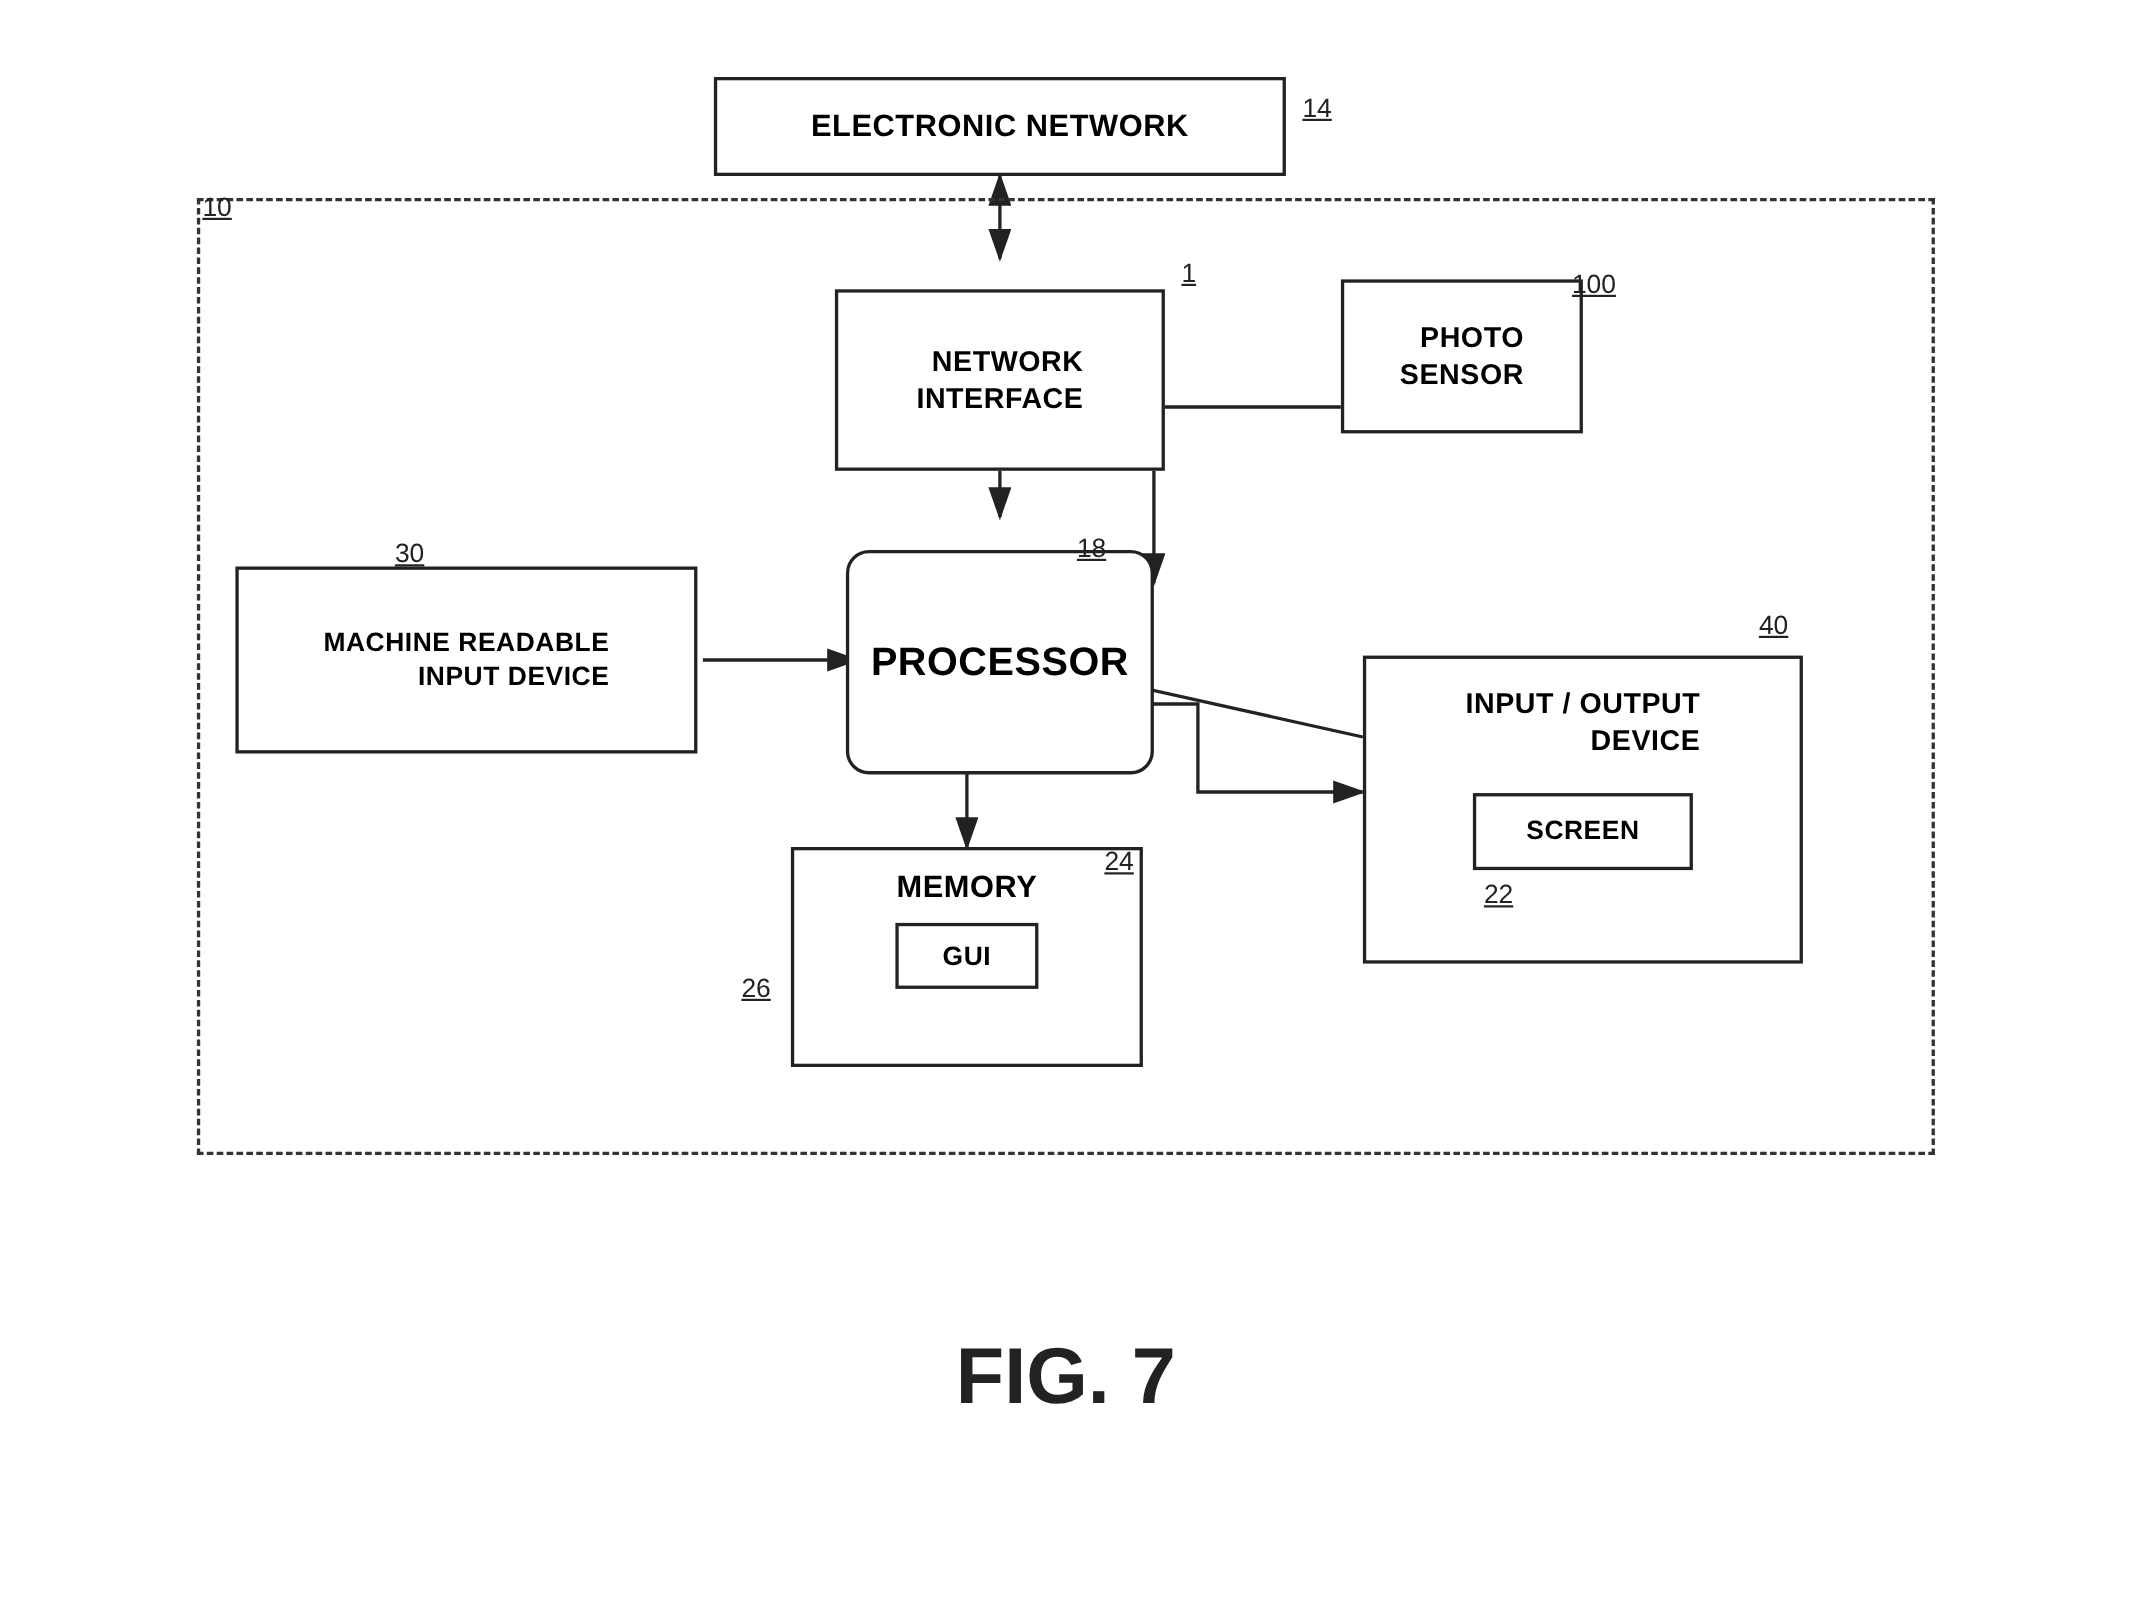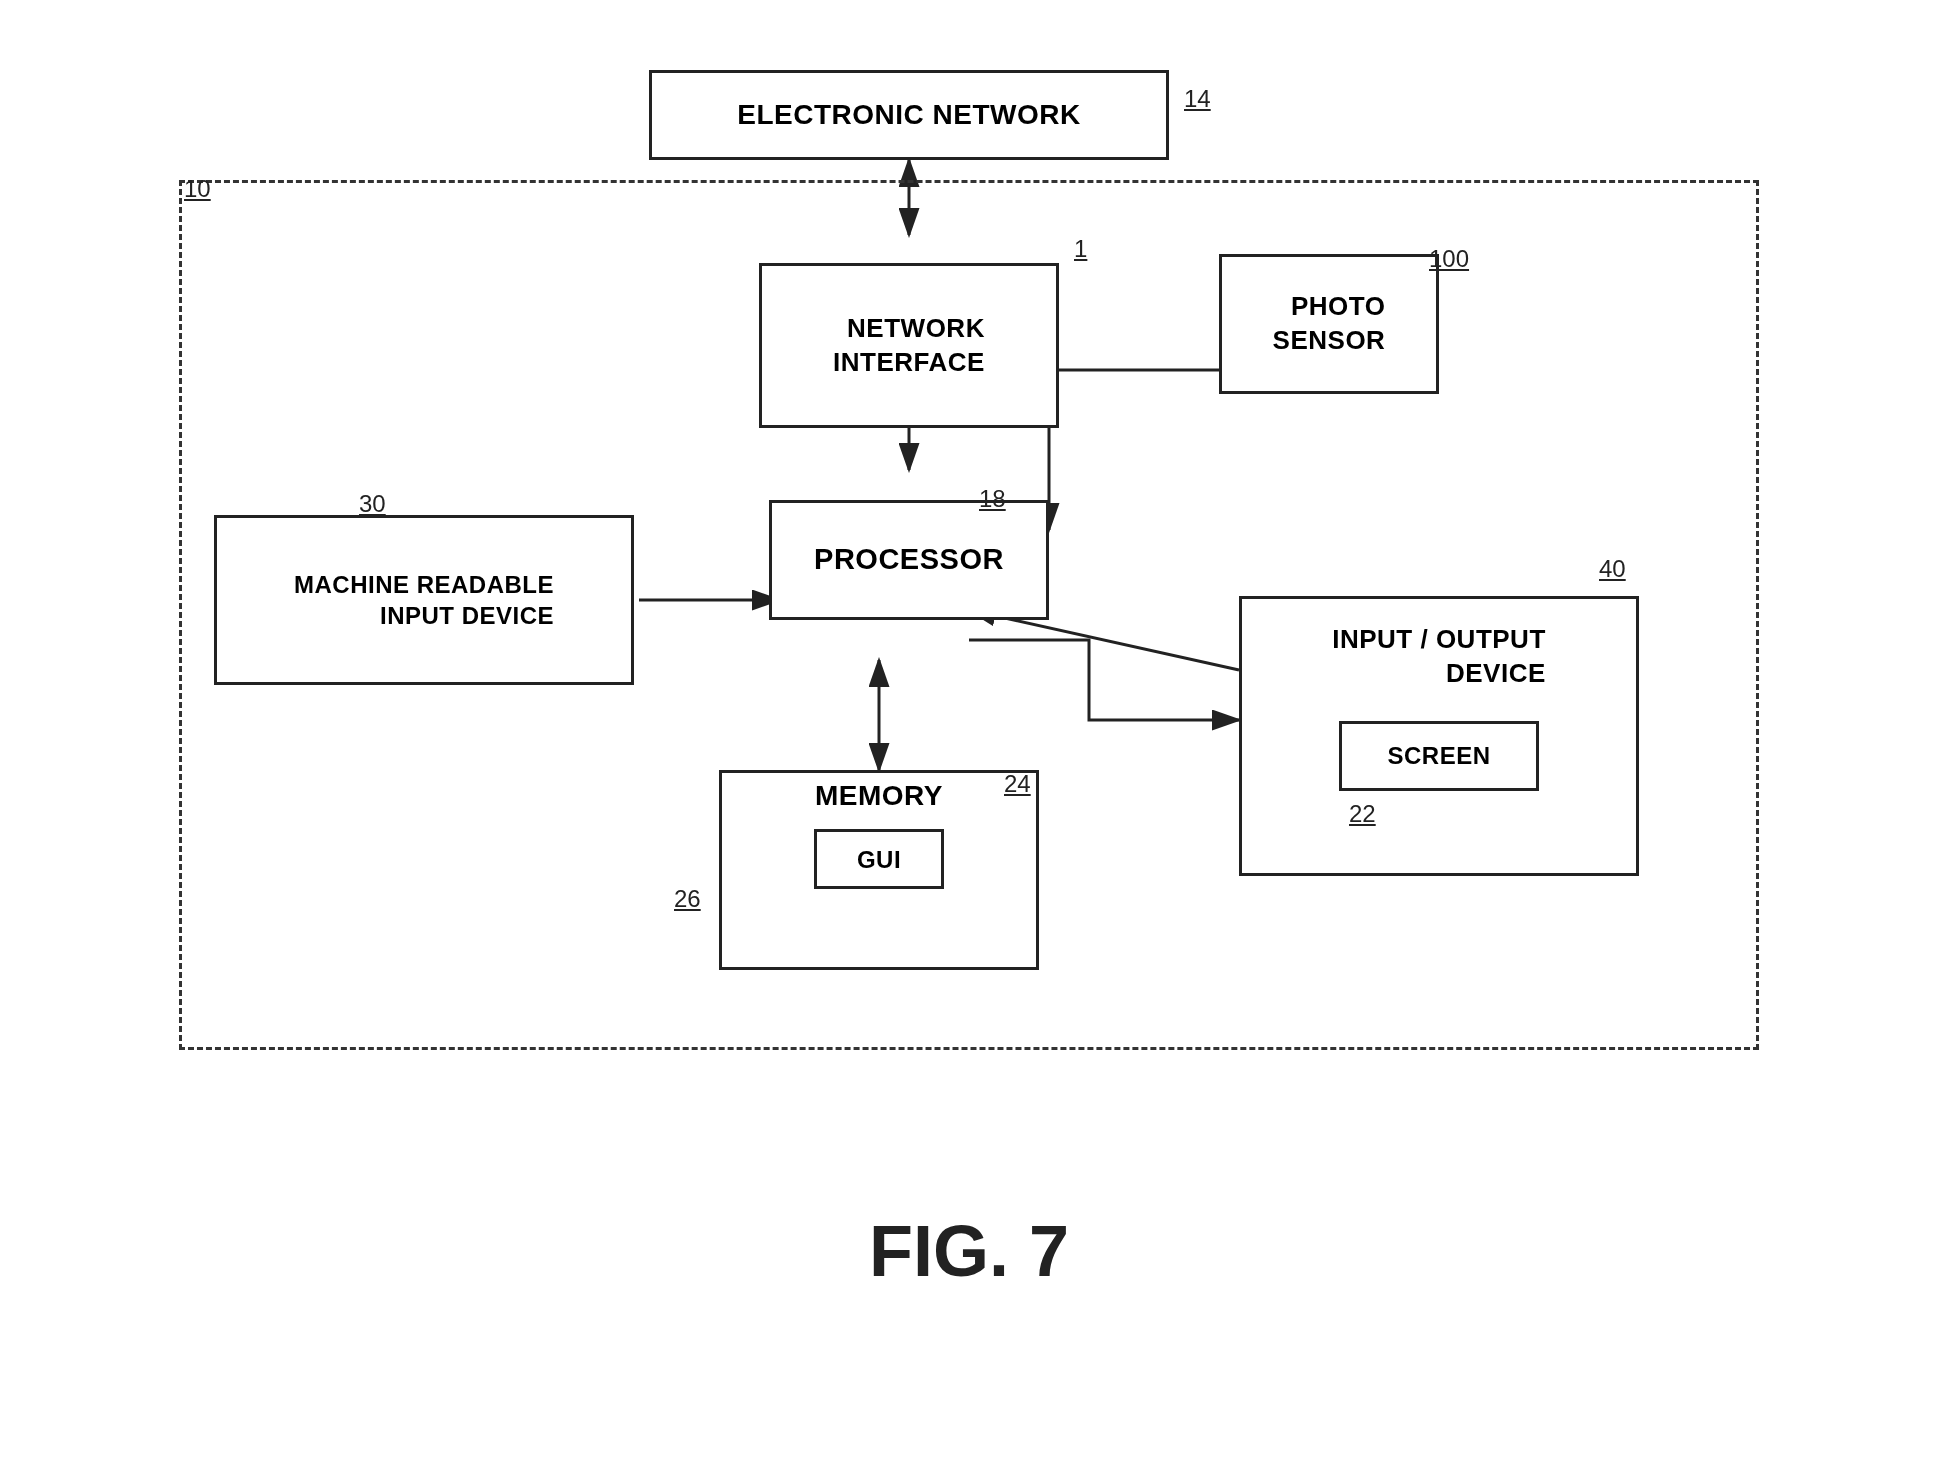--- a/index.html
+++ b/index.html
@@ -132,39 +132,39 @@
   </div>
 
   <div class="label-ref" style="top: 205px; left: 1310px;">100</div>
 
   <div class="comp-box" style="top: 475px; left: 95px; width: 420px; height: 170px; font-size:24px;">
     <span>MACHINE READABLE<br>INPUT DEVICE</span>
   </div>
 
   <div class="label-ref" style="top: 450px; left: 240px;">30</div>
 
-  <div class="comp-box" style="top: 460px; left: 650px; width: 280px; height: 120px; font-size:29px;">
+  <div class="comp-box" style="top: 460px; left: 650px; width: 280px; height: 204px; font-size:36px;border-radius:21px;">
     <span>PROCESSOR</span>
   </div>
 
   <div class="label-ref" style="top: 445px; left: 860px;">18</div>
 
   <div class="comp-box" style="top: 540px; left: 1120px; width: 400px; height: 280px; font-size:26px; justify-content: flex-start; padding-top: 24px; margin-top: 16px;">
     <span>INPUT / OUTPUT<br>DEVICE</span>
 
     <div class="comp-box" style="position:relative; top:30px; width:200px; height:70px; font-size:24px; font-weight:bold;">
       <span>SCREEN</span>
     </div>
   </div>
 
   <div class="label-ref" style="top: 515px; left: 1480px;">40</div>
 
   <div class="label-ref" style="top: 760px; left: 1230px;">22</div>
 
-  <div class="comp-box" style="top: 730px; left: 600px; width: 320px; height: 200px; font-size:28px; justify-content: flex-start; padding-top: 5px;">
+  <div class="comp-box" style="top: 730px; left: 600px; width: 320px; height: 200px; font-size:28px; justify-content: flex-start; padding-top: 15px;">
     <span>MEMORY</span>
 
     <div class="comp-box" style="position:relative; top:15px; width:130px; height:60px; font-size:24px;">
       <span>GUI</span>
     </div>
   </div>
 
   <div class="label-ref" style="top: 730px; left: 885px;">24</div>
 
   <div class="label-ref" style="top: 845px; left: 555px;">26</div>

